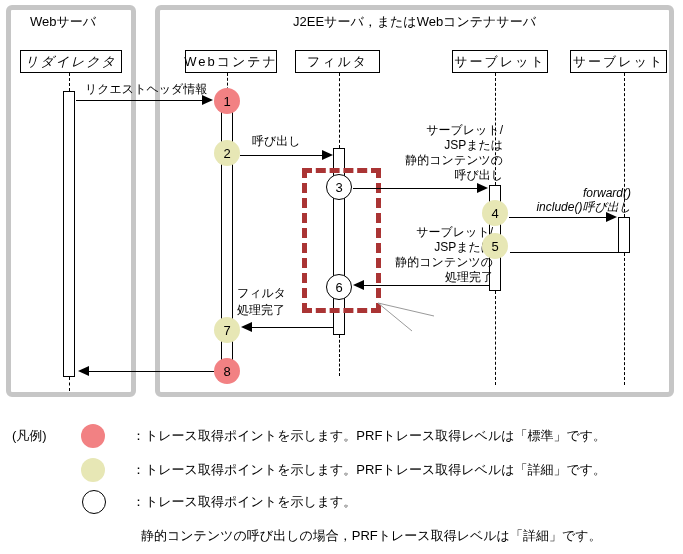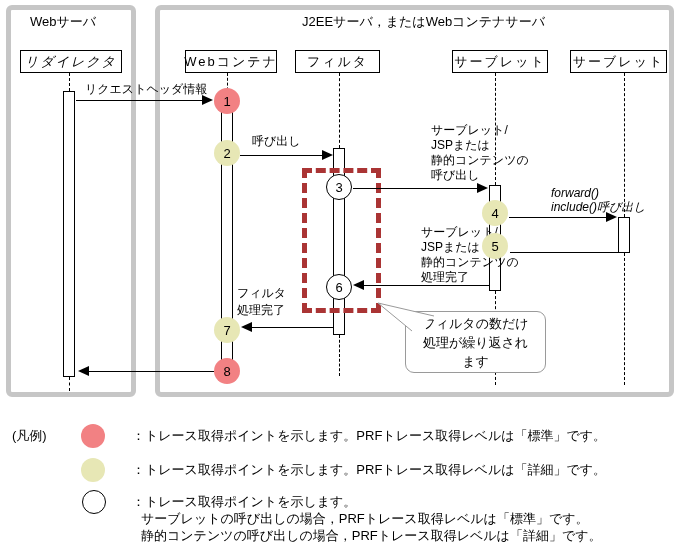--- a/index.html
+++ b/index.html
@@ -9,21 +9,21 @@
   .srv-title{position:absolute;font-size:13px;text-align:center;white-space:nowrap;z-index:1;}
   .comp-box{position:absolute;height:23px;box-sizing:border-box;border:1px solid #000;background:#fff;
     display:flex;align-items:center;justify-content:center;font-size:13px;letter-spacing:2px;white-space:nowrap;z-index:2;}
   .lifeline{position:absolute;width:0;border-left:1px dashed #000;z-index:1;}
   .act{position:absolute;width:12px;box-sizing:border-box;background:#fff;border:1px solid #000;z-index:2;}
   .loop{position:absolute;box-sizing:border-box;border:5px dashed #aa3434;z-index:3;}
   .mline{position:absolute;height:0;border-top:1px solid #000;z-index:4;}
   .ah-r{position:absolute;width:0;height:0;border-left:11px solid #000;border-top:5px solid transparent;border-bottom:5px solid transparent;z-index:4;}
   .ah-l{position:absolute;width:0;height:0;border-right:11px solid #000;border-top:5px solid transparent;border-bottom:5px solid transparent;z-index:4;}
   .lbl{position:absolute;font-size:12px;line-height:15px;white-space:nowrap;z-index:5;}
-  .lbl.ctr{text-align:left;white-space:normal;margin-left:48px;}
+  .lbl.ctr{text-align:right;white-space:normal;}
   .trace{position:absolute;width:26px;height:26px;box-sizing:border-box;border-radius:50%;
     display:flex;align-items:center;justify-content:center;font-size:13px;z-index:6;}
   .trace.std{background:#f28183;}
   .trace.det{background:#e7e7b5;}
   .trace.plain{background:#fff;border:1px solid #000;}
   .callout{position:absolute;box-sizing:border-box;background:#fff;border:1px solid #9a9a9a;border-radius:9px;
     font-size:13px;line-height:19px;text-align:center;padding-top:2px;z-index:7;}
   .callout-tail{position:absolute;z-index:8;}
   .legend{position:absolute;font-size:13px;line-height:14px;white-space:nowrap;z-index:2;}
   .legend-circle{position:absolute;width:24px;height:24px;box-sizing:border-box;border-radius:50%;z-index:2;}
@@ -33,21 +33,21 @@
 </style>
 </head>
 <body>
 
 <div class="canvas">
 
   <div class="frame" style="left:6px;top:5px;width:130px;height:392px;"></div>
   <div class="frame" style="left:155px;top:5px;width:519px;height:392px;"></div>
 
   <div class="srv-title" style="left:7px;top:13px;width:112px;">Webサーバ</div>
-  <div class="srv-title" style="left:164px;top:13px;width:519px;">J2EEサーバ，またはWebコンテナサーバ</div>
+  <div class="srv-title" style="left:155px;top:13px;width:519px;">J2EEサーバ，またはWebコンテナサーバ</div>
 
   <div class="lifeline" style="left:69px;top:73px;height:18px;"></div>
   <div class="lifeline" style="left:69px;top:377px;height:14px;"></div>
   <div class="lifeline" style="left:227px;top:73px;height:27px;"></div>
   <div class="lifeline" style="left:339px;top:73px;height:75px;"></div>
   <div class="lifeline" style="left:339px;top:335px;height:41px;"></div>
   <div class="lifeline" style="left:495px;top:73px;height:112px;"></div>
   <div class="lifeline" style="left:495px;top:291px;height:94px;"></div>
   <div class="lifeline" style="left:624px;top:73px;height:144px;"></div>
   <div class="lifeline" style="left:624px;top:253px;height:132px;"></div>
@@ -113,35 +113,29 @@
 
   <div class="trace std" style="left:214px;top:88px;">1</div>
   <div class="trace det" style="left:214px;top:140px;">2</div>
   <div class="trace plain" style="left:326px;top:174px;">3</div>
   <div class="trace det" style="left:482px;top:200px;">4</div>
   <div class="trace det" style="left:482px;top:233px;">5</div>
   <div class="trace plain" style="left:326px;top:274px;">6</div>
   <div class="trace det" style="left:214px;top:317px;">7</div>
   <div class="trace std" style="left:214px;top:358px;">8</div>
 
-  <div class="callout" style="left:405px;top:311px;width:141px;height:62px;">
-    <div>フィルタの数だけ</div>
-    <div>処理が繰り返され</div>
-    <div>ます</div>
-  </div>
   <svg class="callout-tail" style="left:370px;top:298px;" width="80" height="40" viewBox="0 0 80 40">
     <path d="M64,18 L8,5 L42,33" fill="#ffffff" stroke="#9a9a9a" stroke-width="1"></path>
   </svg>
 
   <div class="legend" style="left:12px;top:429px;">(凡例)</div>
 
   <div class="legend-circle std" style="left:81px;top:424px;"></div>
   <div class="legend" style="left:132px;top:429px;text-align:center;">：トレース取得ポイントを示します。PRFトレース取得レベルは「標準」です。</div>
 
   <div class="legend-circle det" style="left:81px;top:458px;"></div>
   <div class="legend" style="left:132px;top:463px;">：トレース取得ポイントを示します。PRFトレース取得レベルは「詳細」です。</div>
 
   <div class="legend-circle plain" style="left:82px;top:490px;"></div>
   <div class="legend" style="left:132px;top:495px;">：トレース取得ポイントを示します。</div>
-  <div class="legend" style="left:141px;top:512px;">サーブレットの呼び出しの場合，PRFトレース取得レベルは「標準」です。</div>
   <div class="legend" style="left:141px;top:529px;text-align:center;">静的コンテンツの呼び出しの場合，PRFトレース取得レベルは「詳細」です。</div>
 
 </div>
 
 </body></html>

